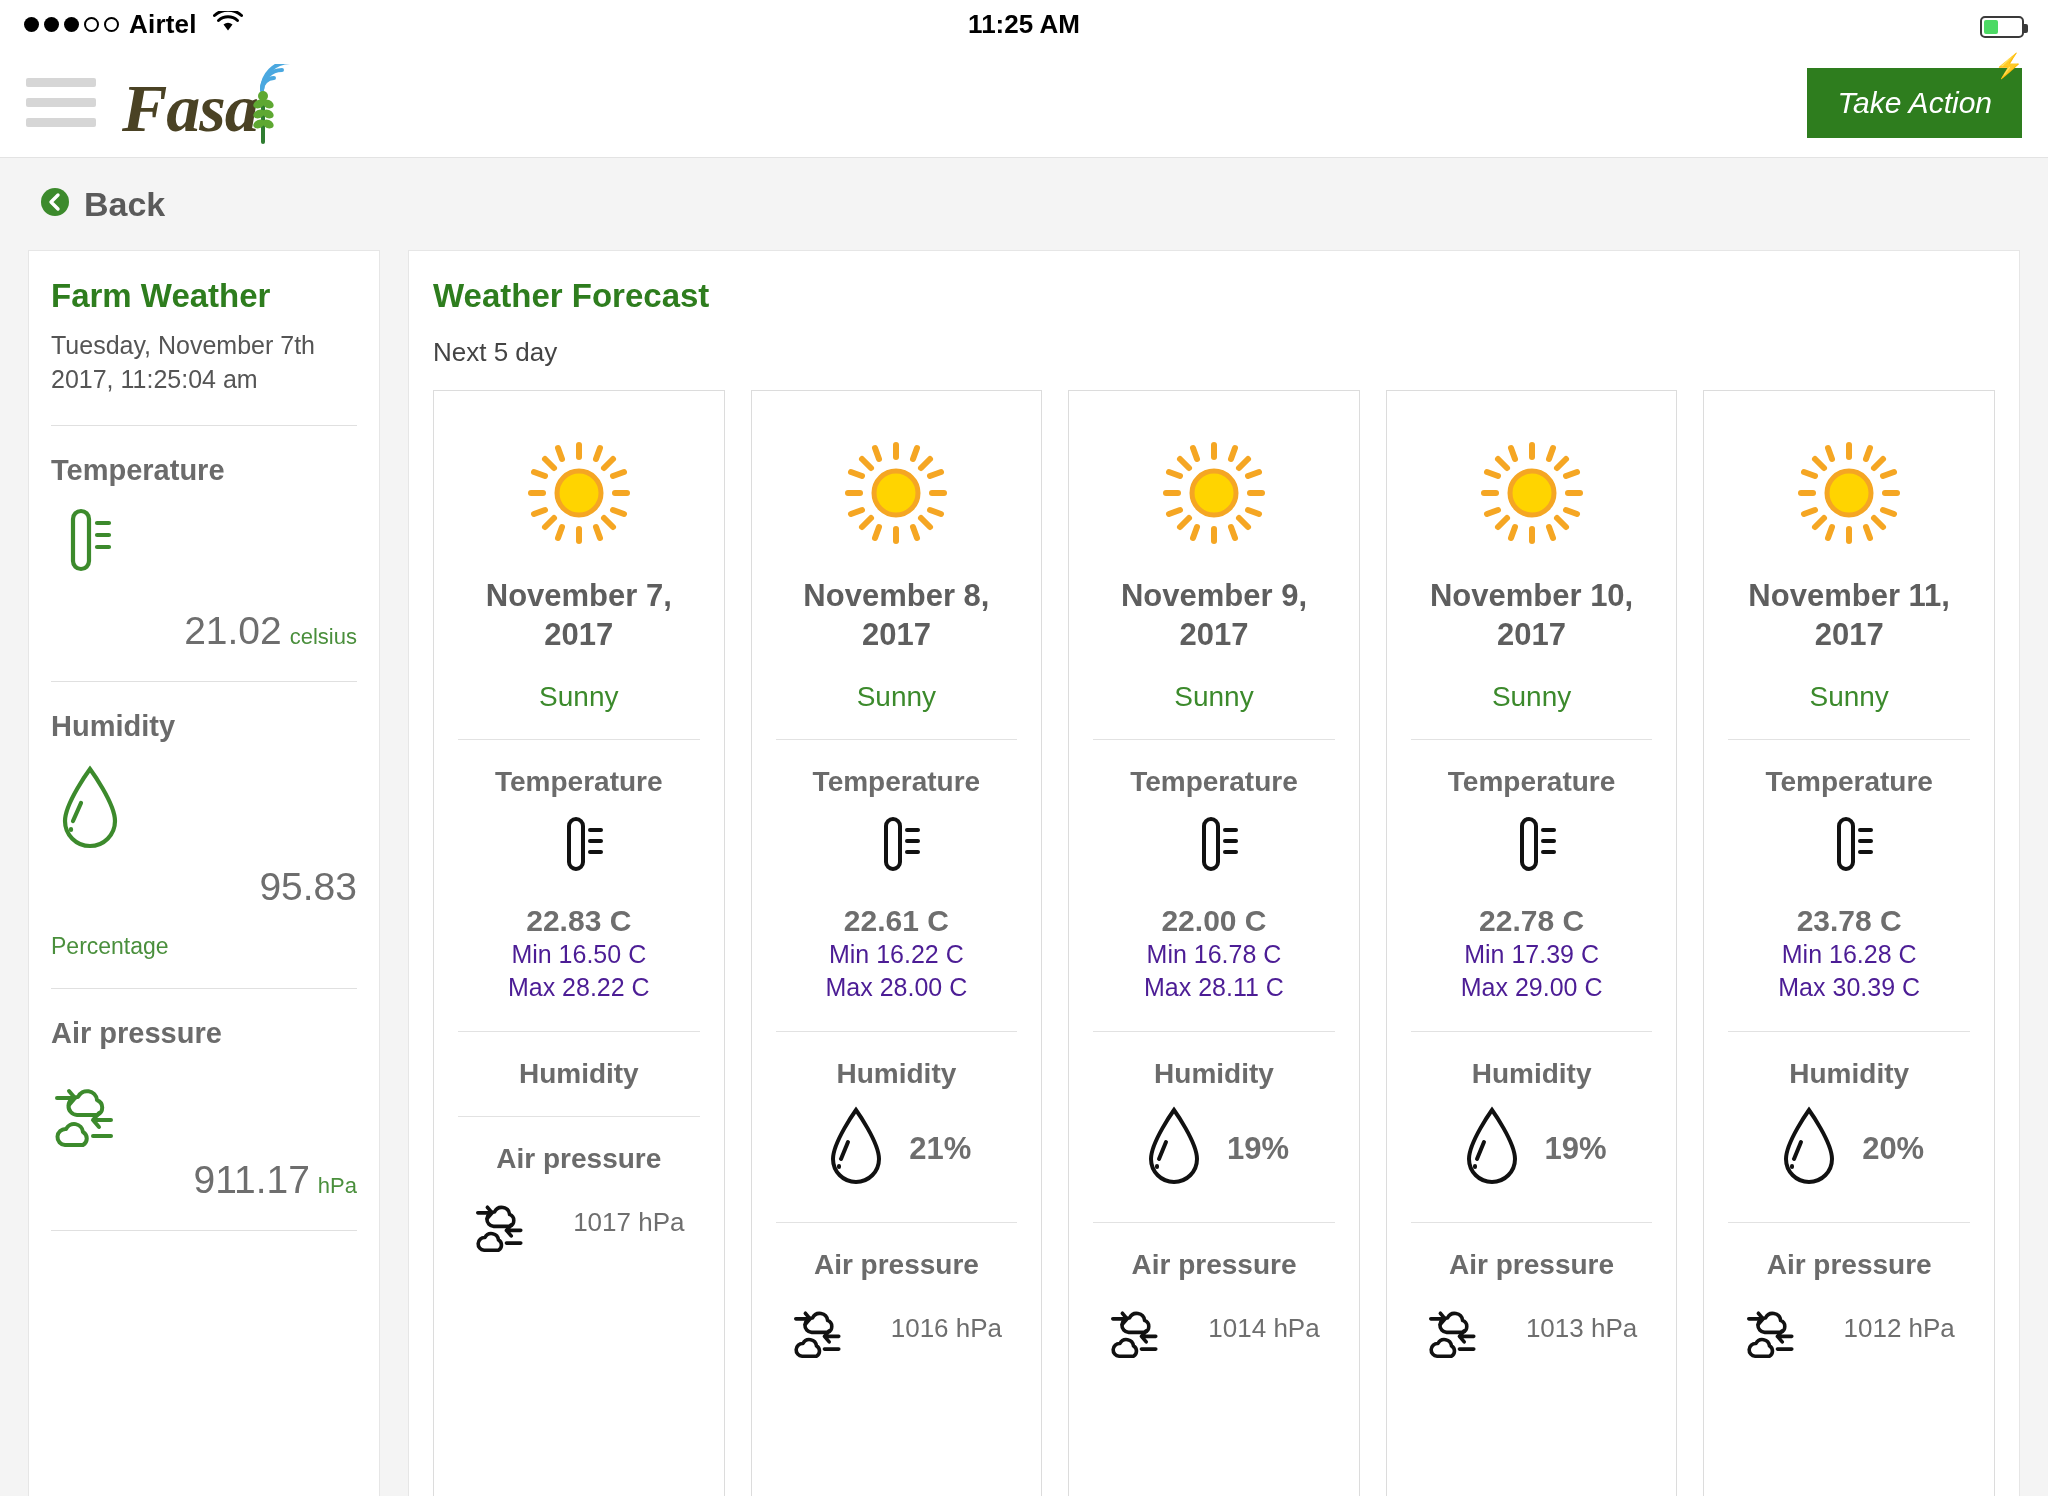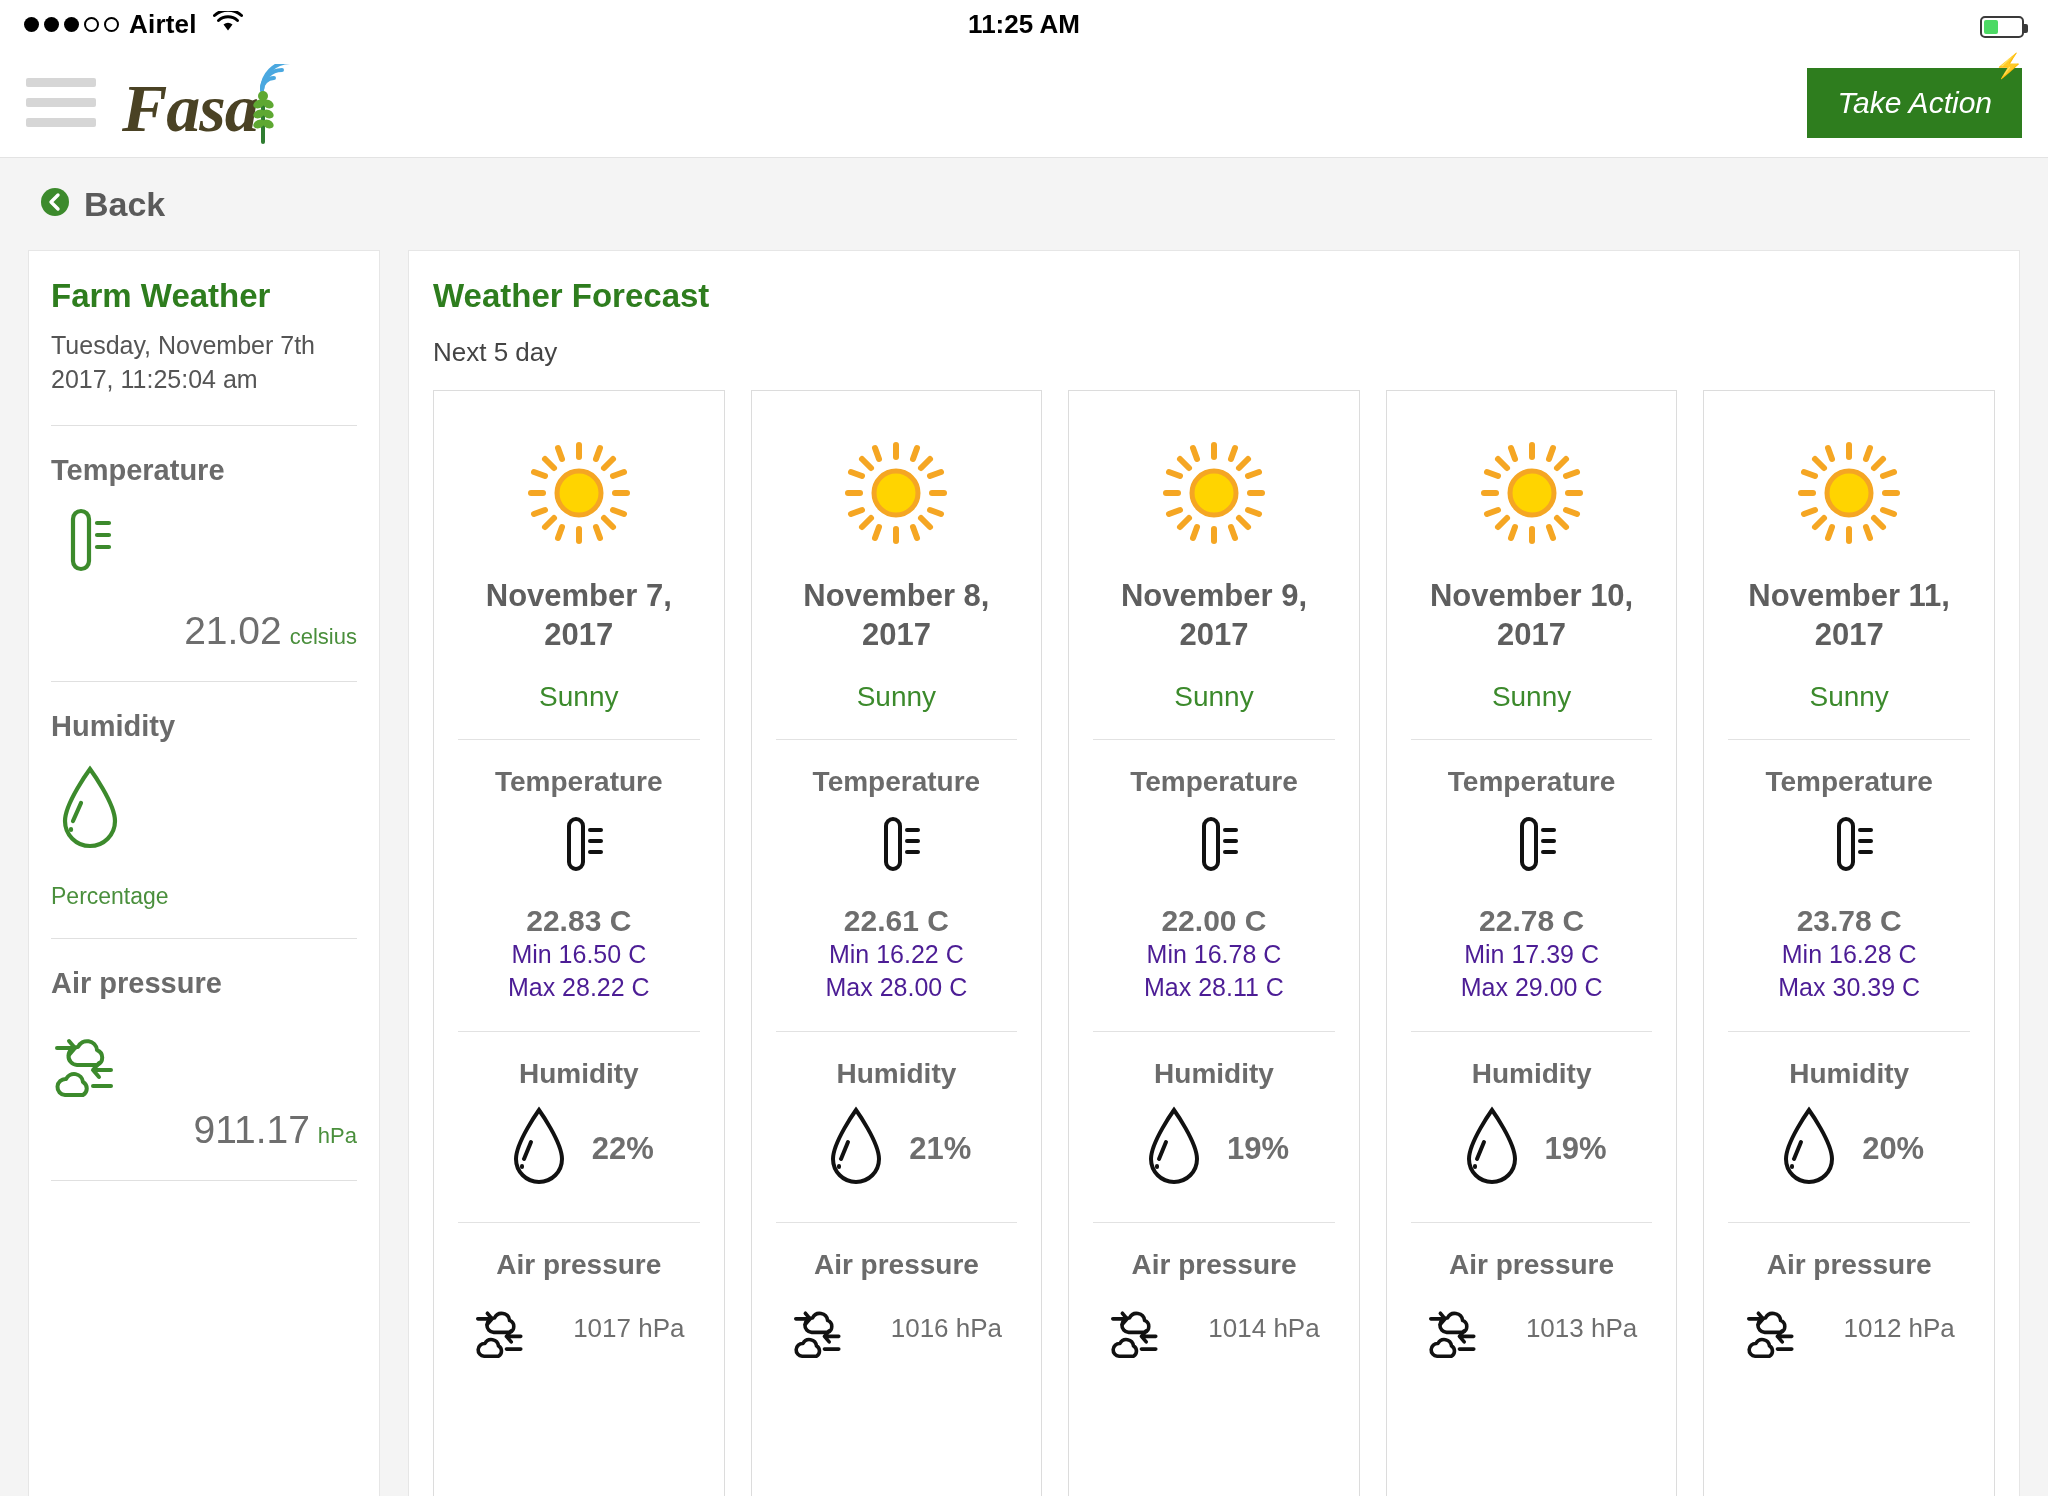--- a/index.html
+++ b/index.html
@@ -257,20 +257,23 @@
       <div class="metric-label">Humidity</div>
       <div class="metric-body">
         <svg width="78" height="96" viewBox="0 0 78 96">
           <g stroke="#3c8a2c" stroke-width="4.2" fill="none" stroke-linecap="round">
             <path d="M39 10 C39 10 14 44 14 62 a25 25 0 0 0 50 0 C64 44 39 10 39 10 z"></path>
             <line x1="30" y1="44" x2="22" y2="62"></line>
             <line x1="20" y1="70" x2="20" y2="71"></line>
           </g>
         </svg>
       </div>
+      <div class="metric-value-row">
+        <span class="metric-value">95.83</span>
+      </div>
       <span class="metric-unit-below">Percentage</span>
     </div>
 
     <div class="hr"></div>
 
     <div>
       <div class="metric-label">Air pressure</div>
       <div class="metric-body">
         <svg width="108" height="82" viewBox="0 0 108 82">
           <g stroke="#3c8a2c" stroke-width="4" fill="none" stroke-linecap="round" stroke-linejoin="round">
@@ -332,32 +335,20 @@
                 <line x1="39" y1="29" x2="50" y2="29"></line>
                 <line x1="39" y1="40" x2="50" y2="40"></line>
             </g>
           </svg>
         </div>
         <div class="fc-temp-main">22.83 C</div>
         <div class="fc-temp-sub">Min 16.50 C</div>
         <div class="fc-temp-sub">Max 28.22 C</div>
         <div class="fc-hr"></div>
         <div class="fc-sec-title">Humidity</div>
-        <div class="fc-hum-row">
-          <span>
-            <svg width="70" height="90" viewBox="0 0 70 90">
-              <g stroke="#111" stroke-width="4" fill="none" stroke-linecap="round">
-                <path d="M35 8 C35 8 12 40 12 57 a23 23 0 0 0 46 0 C58 40 35 8 35 8 z"></path>
-                <line x1="27" y1="40" x2="20" y2="57"></line>
-                  <line x1="18" y1="64" x2="18" y2="65"></line>
-              </g>
-            </svg>
-          </span>
-          <span class="fc-hum-val">22%</span>
-        </div>
         <div class="fc-hr"></div>
         <div class="fc-sec-title">Air pressure</div>
         <div class="fc-press-row">
           <span>
             <svg width="86" height="66" viewBox="0 0 108 82">
               <g stroke="#111" stroke-width="4.5" fill="none" stroke-linecap="round" stroke-linejoin="round">
                 <path d="M46 34 a10 10 0 0 0 -19 -3 a9 9 0 0 0 -1 18 h20 a8 8 0 0 0 0 -15"></path>
                 <path d="M32 66 a9 9 0 0 0 -17 -3 a8 8 0 0 0 -1 16 h18 a7.5 7.5 0 0 0 0 -13"></path>
                 <path d="M6 32 h18 l-6 -7 M24 32 l-6 7"></path>
                 <path d="M60 54 h-18 l6 7 M42 54 l6 -7"></path>

